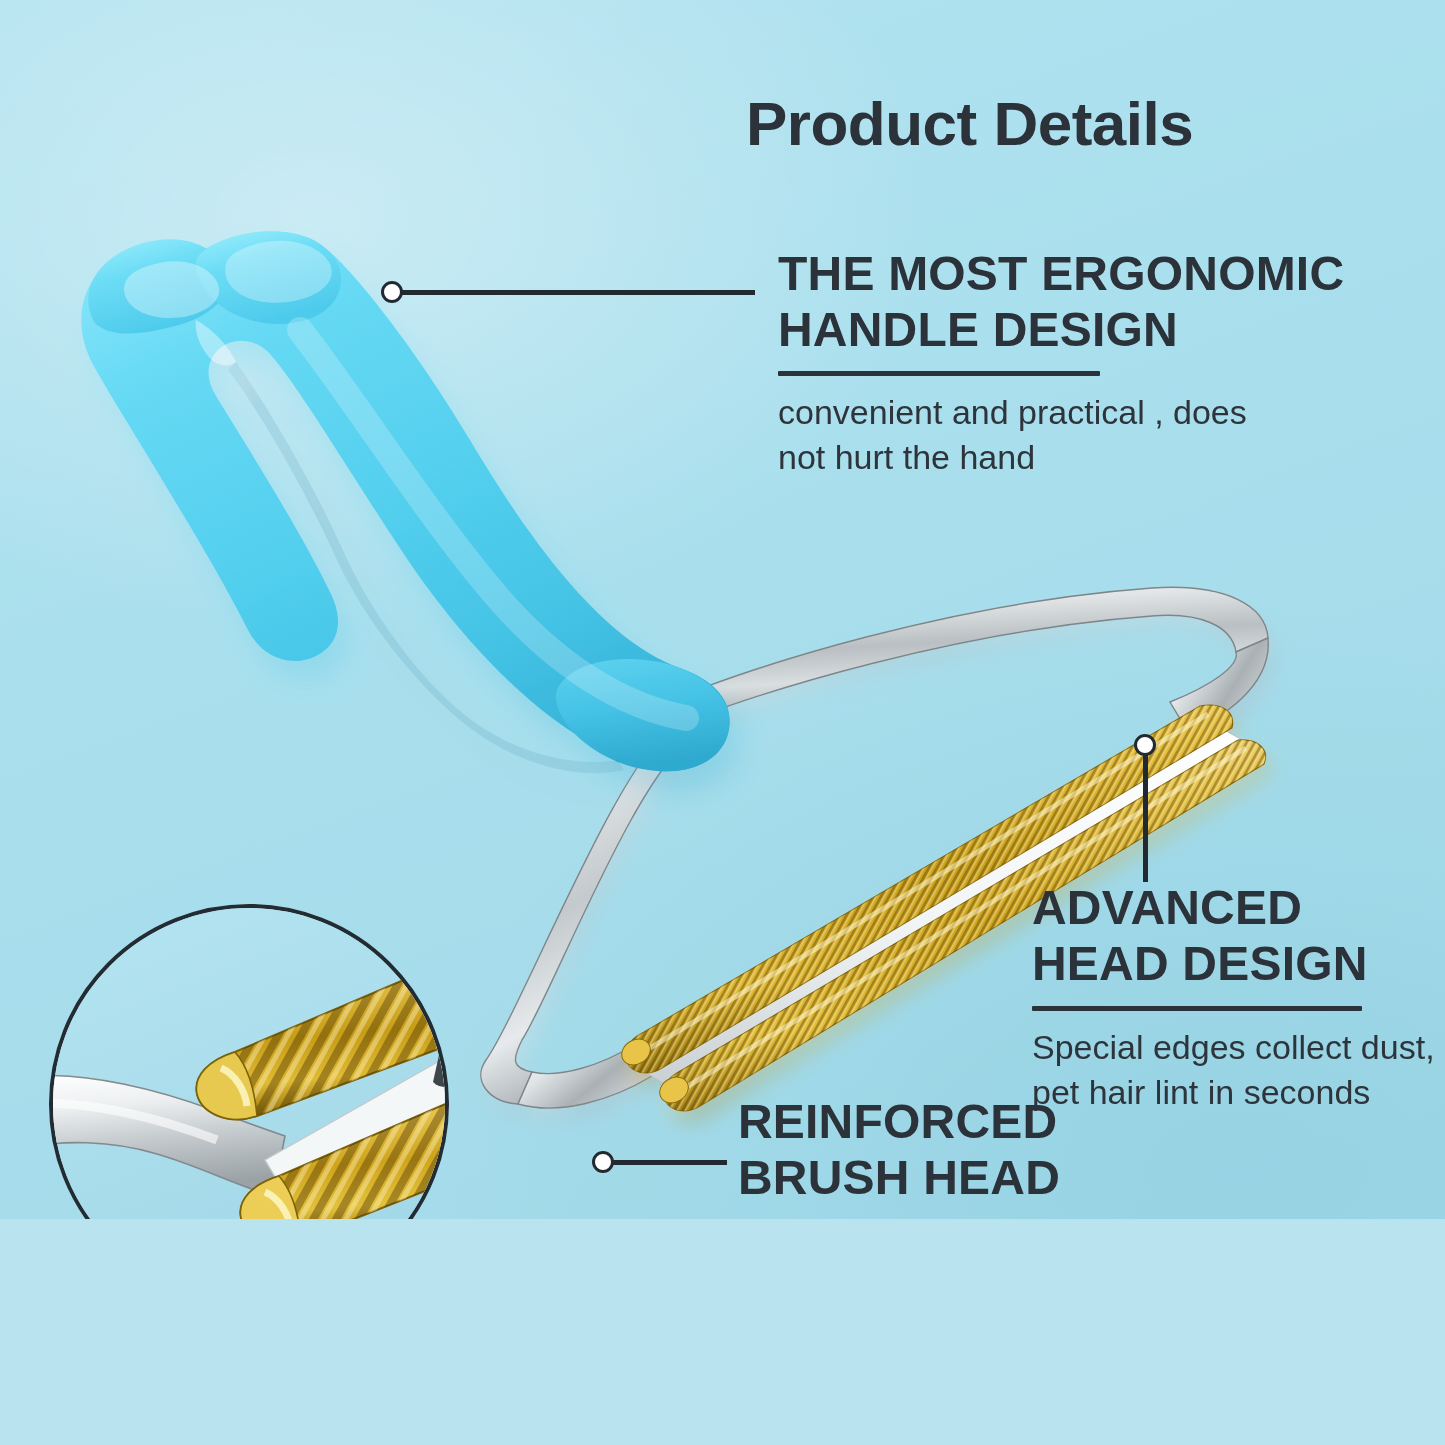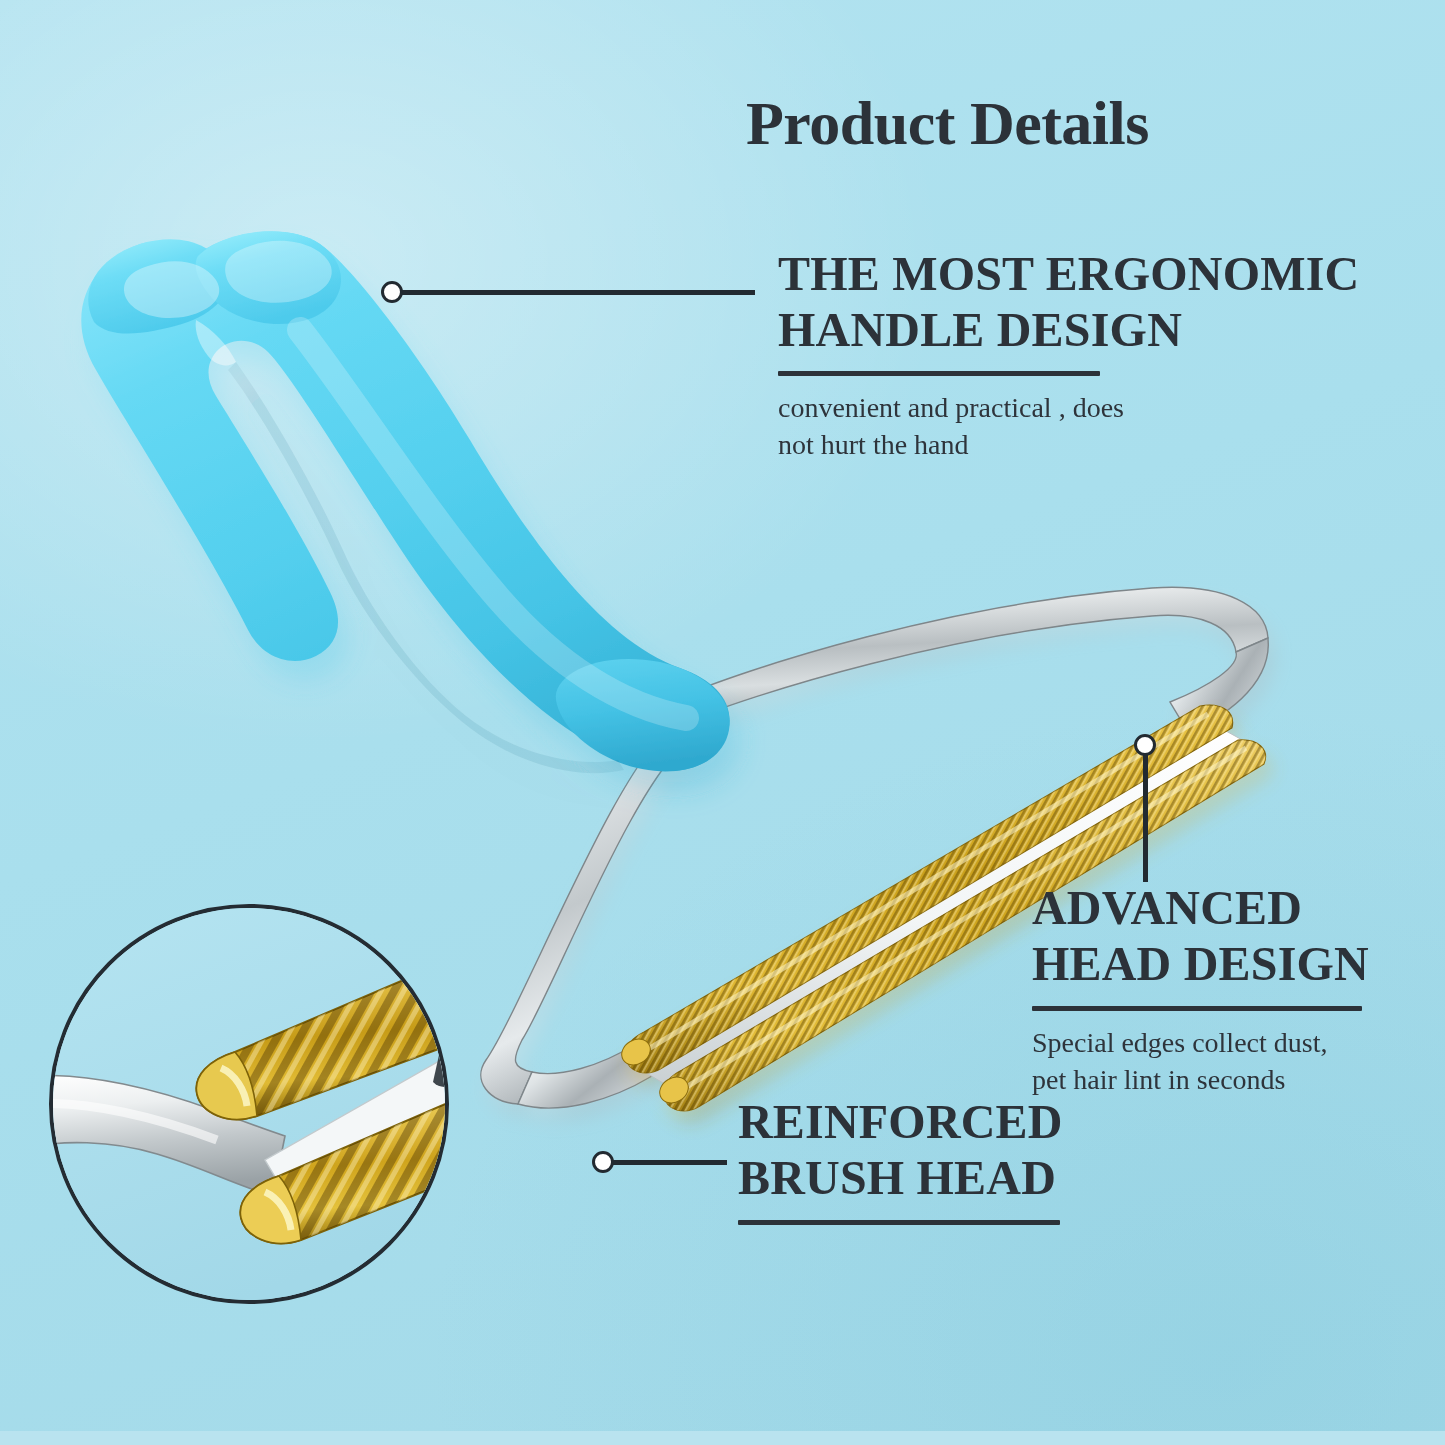--- a/index.html
+++ b/index.html
@@ -3,24 +3,24 @@
 <meta charset="utf-8">
 <style>
   html, body {
     margin: 0;
     padding: 0;
     background: #b9e3ef;
   }
   #stage {
     position: relative;
     width: 1445px;
-    height: 1431px;
+    height: 1219px;
     background: #7dd3fc;
     overflow: hidden;
-    font-family: Liberation Serif, serif;
+    font-family: Liberation Sans, sans-serif;
     -webkit-font-smoothing: antialiased;
   }
   
   #bg-light {
     position: absolute;
     inset: 0;
     background:
       radial-gradient(ellipse 70% 55% at 22% 18%, rgba(255,255,255,0.34) 0%, rgba(255,255,255,0.0) 62%),
       radial-gradient(ellipse 85% 70% at 85% 95%, rgba(120,195,215,0.30) 0%, rgba(120,195,215,0) 65%),
       linear-gradient(160deg, #b3e3f0 0%, #a9dfed 45%, #a3d9e8 100%);
@@ -46,21 +46,21 @@
     letter-spacing: 0.2px;
     color: #2c3239;
     white-space: pre-line;
   }
   .callout .rule {
     height: 5px;
     background: #2c3239;
     border-radius: 1px;
   }
   .callout .body {
-    font-size: 28px;
+    font-size: 34px;
     font-weight: 400;
     line-height: 1.32;
     color: #2e343b;
     white-space: pre-line;
   }
 
   #callout-1 { left: 778px; top: 246px; width: 600px; }
   #callout-1 .rule { width: 322px; margin: 14px 0 14px 0; }
   #callout-2 { left: 1032px; top: 880px; width: 420px; }
   #callout-2 .rule { width: 330px; margin: 15px 0 14px 0; }

